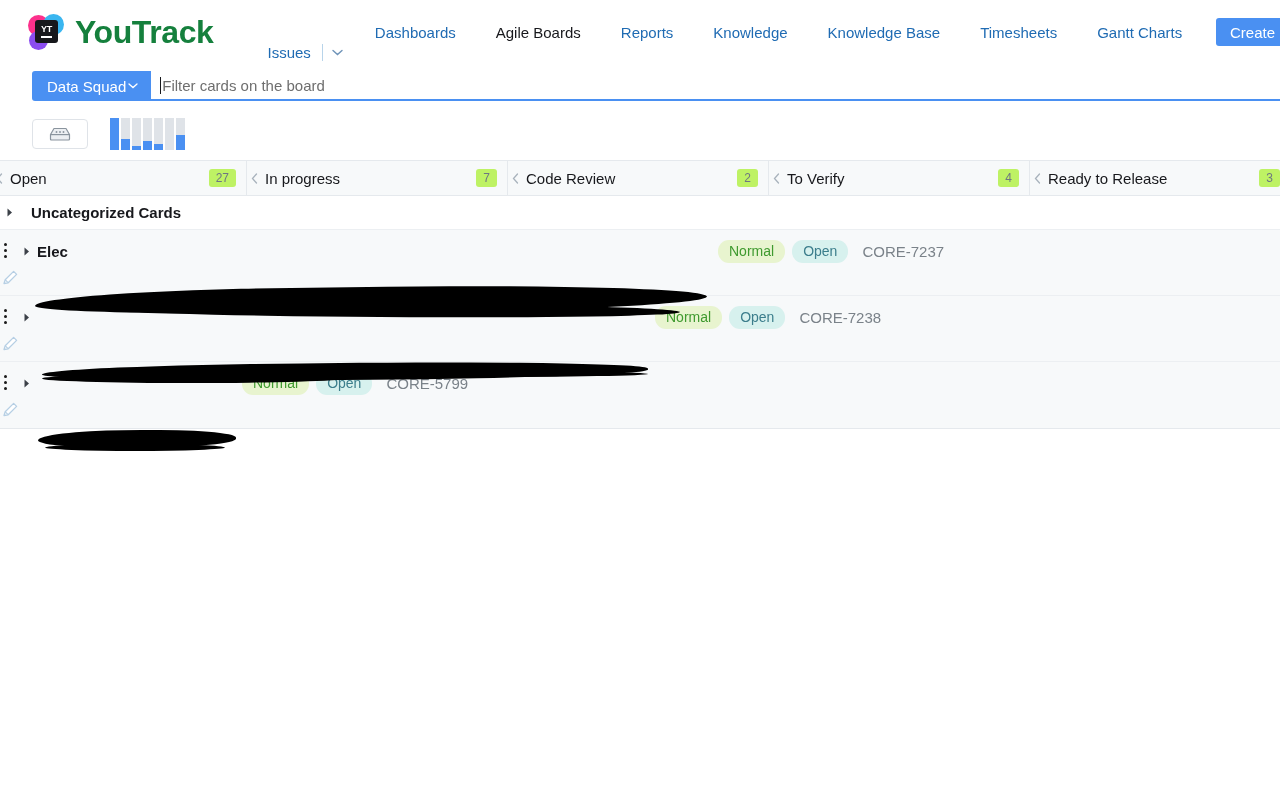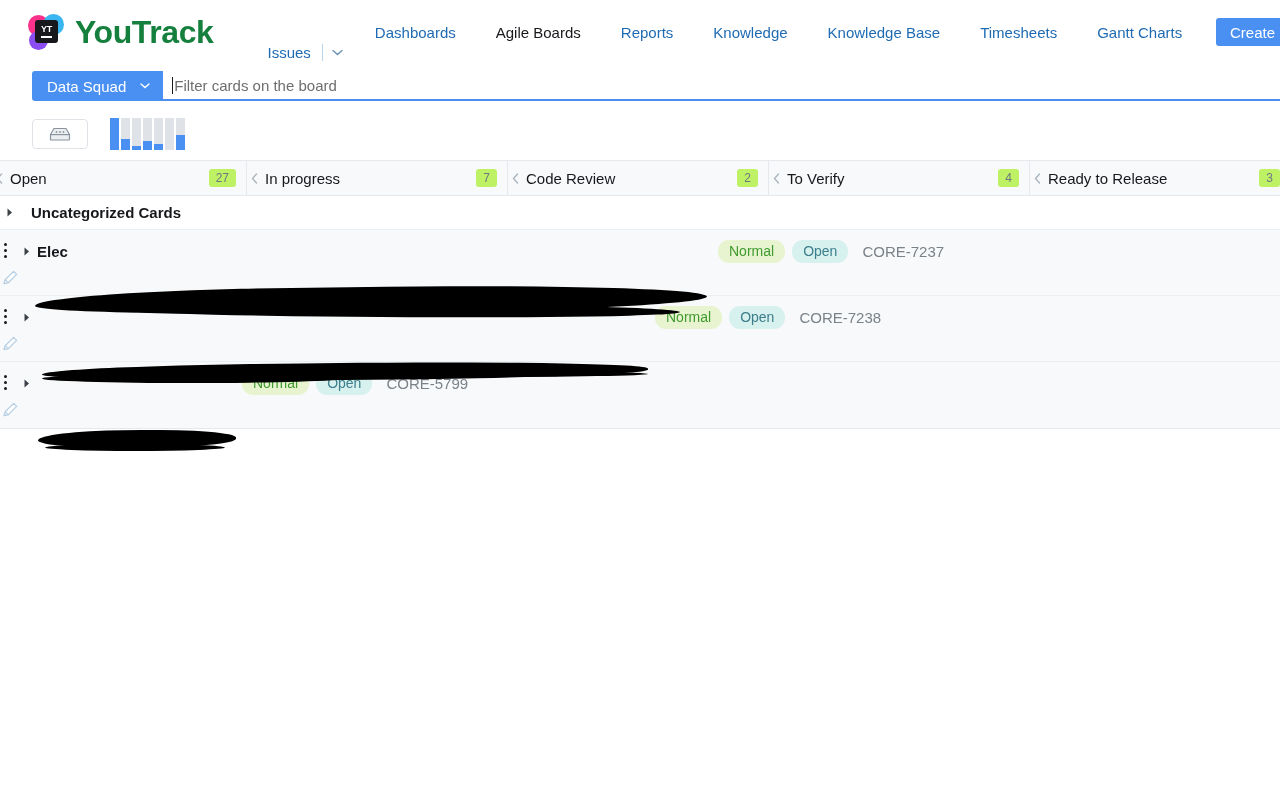--- a/index.html
+++ b/index.html
@@ -149,21 +149,21 @@
     padding-left: 32px;
     background: #fff;
   }
   .board-select {
     height: 30px;
     background: #4a90f2;
     color: #fff;
     font-size: 15px;
     display: flex;
     align-items: center;
-    gap: 14px;
+    gap: 2px;
     padding: 0 13px 0 15px;
     border-radius: 3px 0 0 3px;
     cursor: pointer;
     flex-shrink: 0;
   }
   .board-select svg { display: block; }
 
   .filter-input-wrap {
     flex: 1;
     height: 30px;

